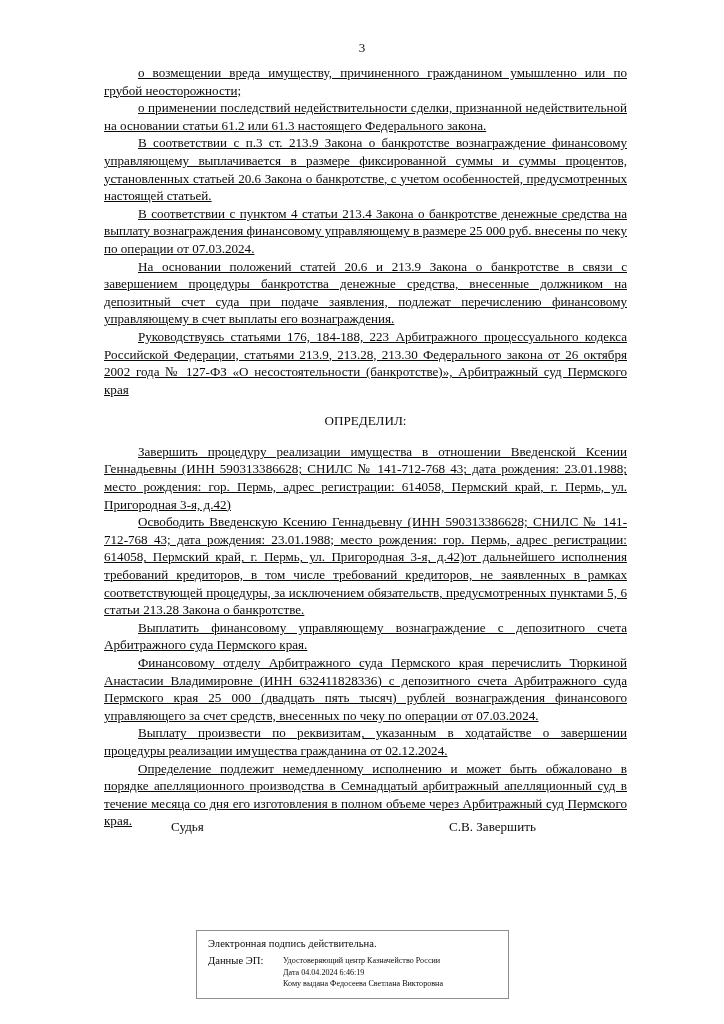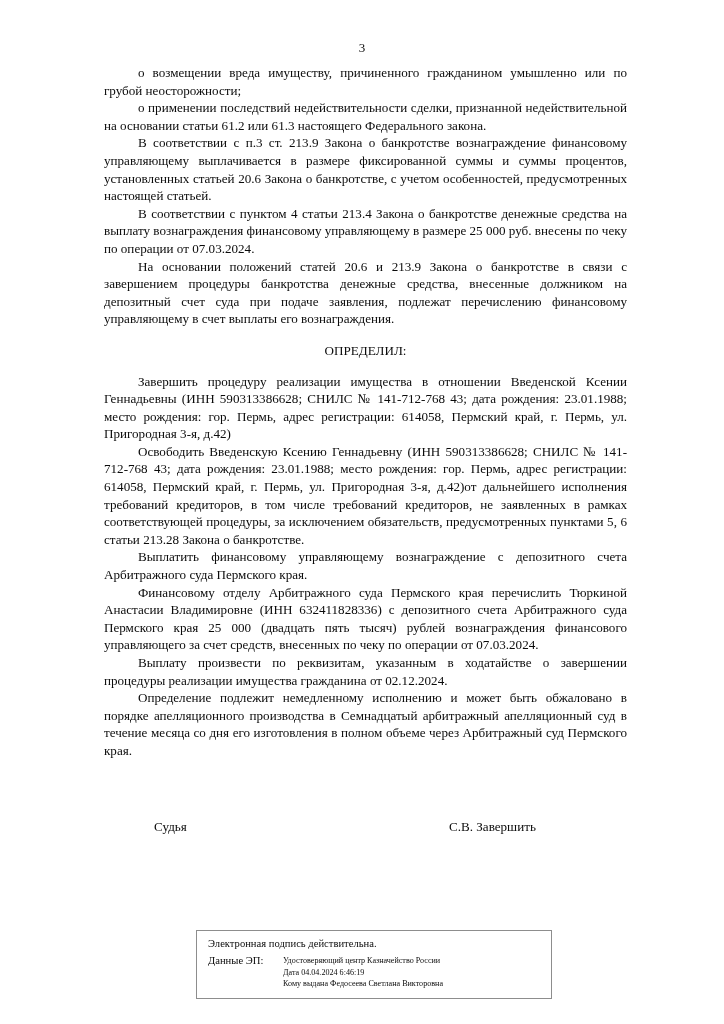--- a/index.html
+++ b/index.html
@@ -37,55 +37,56 @@
     width: 523px;
   }
   p.para {
     margin: 0;
     font-size: 13.1px;
     line-height: 17.6px;
     text-align: justify;
     text-justify: inter-word;
     text-indent: 34px;
     hyphens: none;
+    text-decoration: underline;
   }
   p.ruling-word {
     margin: 12px;
     font-size: 13.1px;
     line-height: 17.6px;
     text-align: center;
     text-indent: 0;
     padding-top: 2px;
     padding-bottom: 1px;
   }
   .signature-row {
     position: absolute;
     left: 104px;
     top: 818px;
     width: 523px;
     font-size: 13.1px;
     line-height: 17.6px;
   }
   .signature-row .judge-label {
     position: absolute;
-    left: 50px;
+    left: 67px;
     top: 0;
     white-space: nowrap;
   }
   .signature-row .judge-name {
     position: absolute;
     left: 345px;
     top: 0;
     white-space: nowrap;
   }
   .esig-box {
     position: absolute;
     left: 196px;
     top: 930px;
-    width: 356px;
+    width: 313px;
     height: 69px;
     border: 1px solid #8d8d8d;
     box-sizing: border-box;
     background: #ffffff;
   }
   .esig-title {
     position: absolute;
     left: 11px;
     top: 6px;
     font-size: 10.6px;
@@ -124,20 +125,21 @@
     <p class="para">о возмещении вреда имуществу, причиненного гражданином умышленно или по грубой неосторожности;</p>
 
     <p class="para">о применении последствий недействительности сделки, признанной недействительной на основании статьи 61.2 или 61.3 настоящего Федерального закона.</p>
 
     <p class="para">В соответствии с п.3 ст. 213.9 Закона о банкротстве вознаграждение финансовому управляющему выплачивается в размере фиксированной суммы и суммы процентов, установленных статьей 20.6 Закона о банкротстве, с учетом особенностей, предусмотренных настоящей статьей.</p>
 
     <p class="para">В соответствии с пунктом 4 статьи 213.4 Закона о банкротстве денежные средства на выплату вознаграждения финансовому управляющему в размере 25 000 руб. внесены по чеку по операции от 07.03.2024.</p>
 
     <p class="para">На основании положений статей 20.6 и 213.9 Закона о банкротстве в связи с завершением процедуры банкротства денежные средства, внесенные должником на депозитный счет суда при подаче заявления, подлежат перечислению финансовому управляющему в счет выплаты его вознаграждения.</p>
 
+    <p class="para">Руководствуясь статьями 176, 184-188, 223 Арбитражного процессуального кодекса Российской Федерации, статьями 213.9, 213.28, 213.30 Федерального закона от 26 октября 2002 года № 127-ФЗ «О несостоятельности (банкротстве)», Арбитражный суд Пермского края</p>
 
     <p class="ruling-word">ОПРЕДЕЛИЛ:</p>
 
     <p class="para">Завершить процедуру реализации имущества в отношении Введенской Ксении Геннадьевны (ИНН 590313386628; СНИЛС № 141-712-768 43; дата рождения: 23.01.1988; место рождения: гор. Пермь, адрес регистрации: 614058, Пермский край, г. Пермь, ул. Пригородная 3-я, д.42)</p>
 
     <p class="para">Освободить Введенскую Ксению Геннадьевну (ИНН 590313386628; СНИЛС № 141-712-768 43; дата рождения: 23.01.1988; место рождения: гор. Пермь, адрес регистрации: 614058, Пермский край, г. Пермь, ул. Пригородная 3-я, д.42)от дальнейшего исполнения требований кредиторов, в том числе требований кредиторов, не заявленных в рамках соответствующей процедуры, за исключением обязательств, предусмотренных пунктами 5, 6 статьи 213.28 Закона о банкротстве.</p>
 
     <p class="para">Выплатить финансовому управляющему вознаграждение с депозитного счета Арбитражного суда Пермского края.</p>
 
     <p class="para">Финансовому отделу Арбитражного суда Пермского края перечислить Тюркиной Анастасии Владимировне (ИНН 632411828336) с депозитного счета Арбитражного суда Пермского края 25 000 (двадцать пять тысяч) рублей вознаграждения финансового управляющего за счет средств, внесенных по чеку по операции от 07.03.2024.</p>

